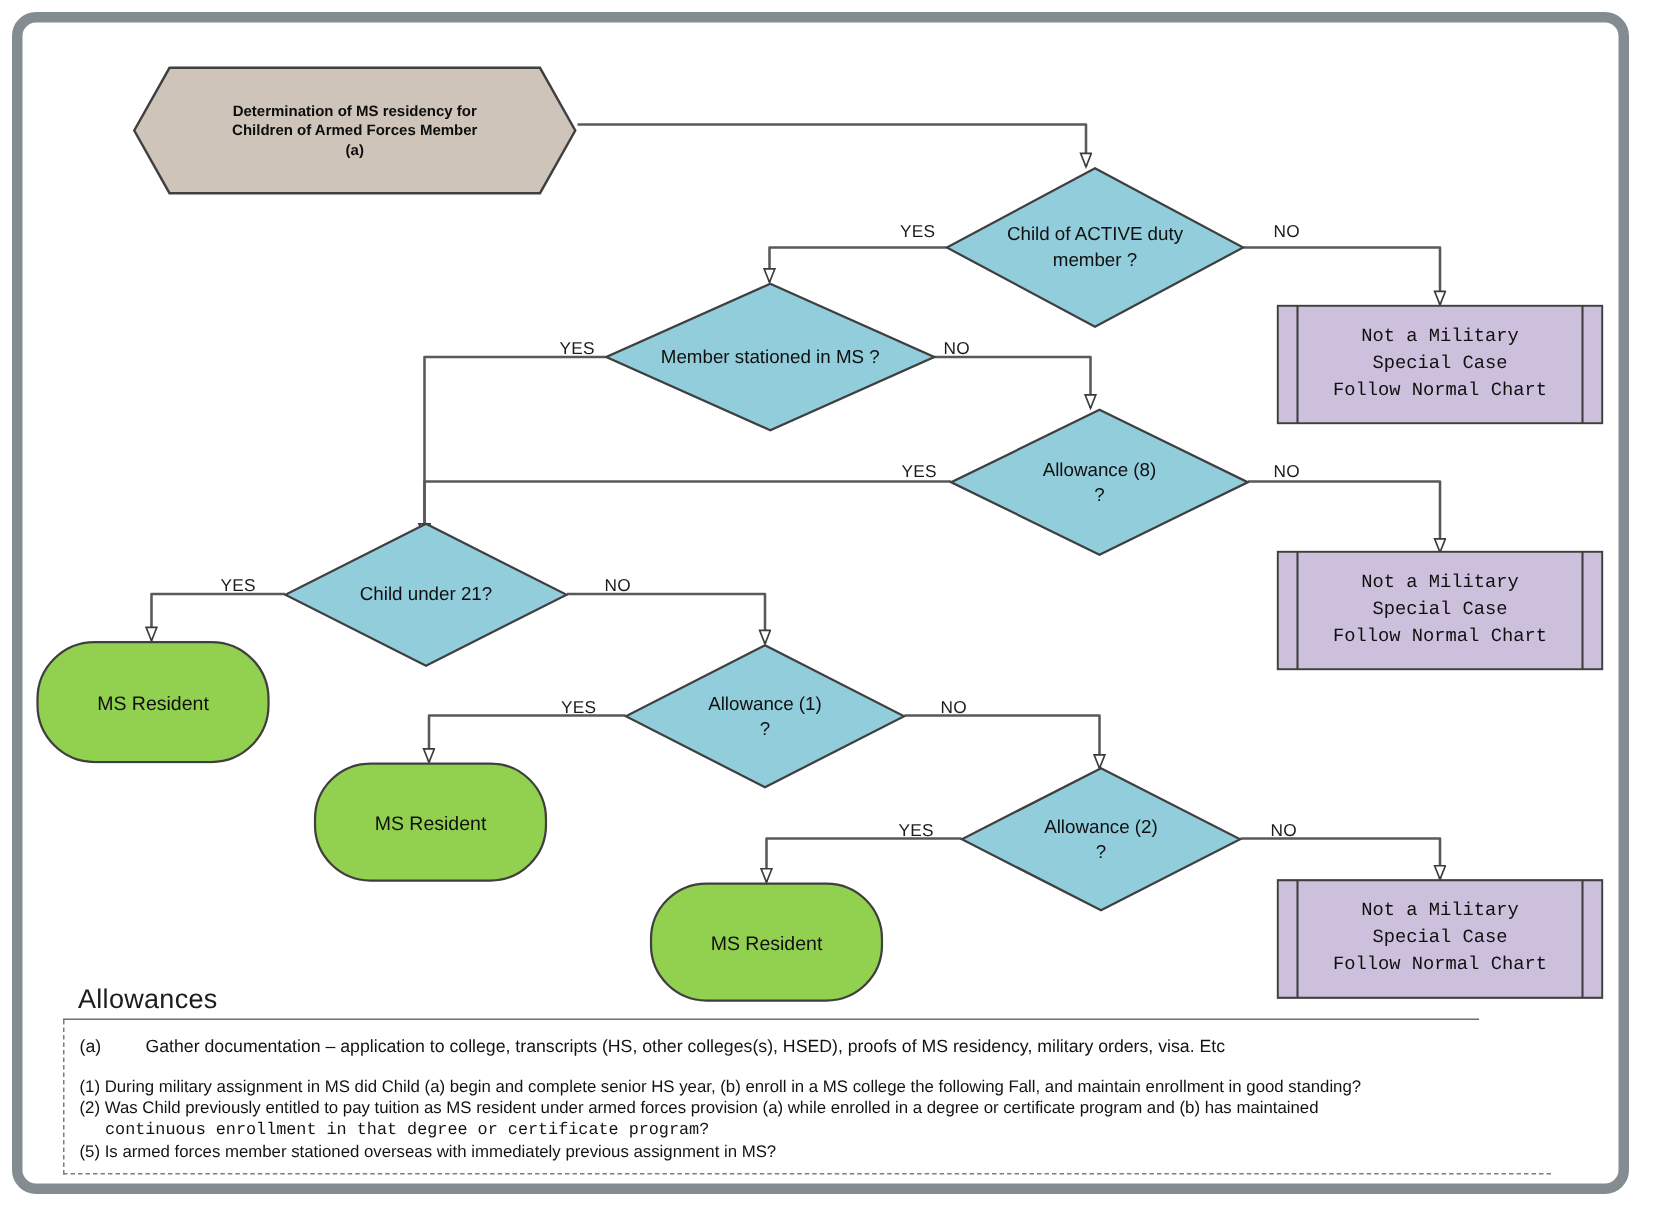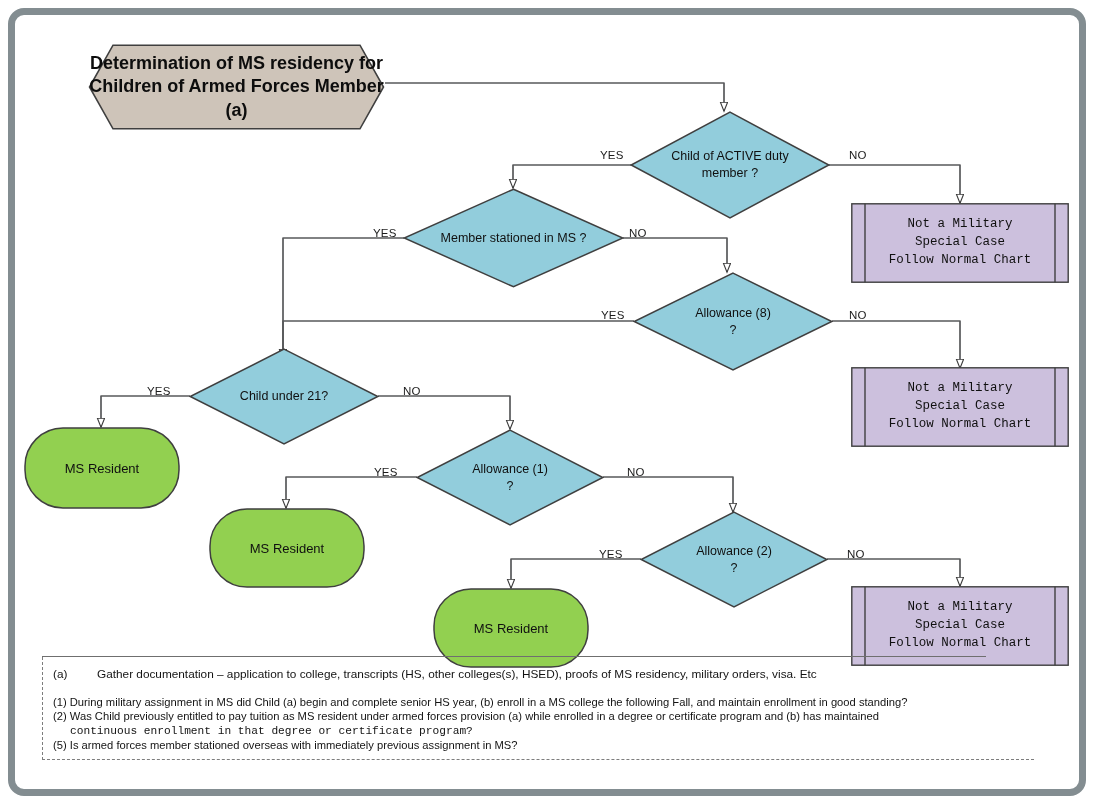--- a/index.html
+++ b/index.html
@@ -29,21 +29,21 @@
   svg.layer{
     position:absolute;left:0;top:0;
     width:1108px;height:812px;
     overflow:visible;
   }
   .hexwrap{position:absolute;}
   .hexwrap svg{position:absolute;left:0;top:0;}
   .hexwrap .label{
     position:absolute;left:0;top:0;width:100%;height:100%;
     display:flex;align-items:center;justify-content:center;
-    font-weight:bold;font-size:18px;color:#0d0d0d;text-align:center;
+    font-weight:bold;font-size:10px;color:#0d0d0d;text-align:center;
     line-height:1.3;
   }
 
   
   .diamond{position:absolute;}
   .diamond svg{position:absolute;left:0;top:0;}
   .diamond .label{
     position:absolute;left:0;top:0;width:100%;height:100%;
     display:flex;align-items:center;justify-content:center;
     font-size:12.5px;color:#101010;text-align:center;line-height:1.35;
@@ -310,20 +310,21 @@
   <div class="elabel" style="left:601px;top:309px;">YES</div>
   <div class="elabel" style="left:849px;top:309px;">NO</div>
   <div class="elabel" style="left:147px;top:385px;">YES</div>
   <div class="elabel" style="left:403px;top:385px;">NO</div>
   <div class="elabel" style="left:374px;top:466px;">YES</div>
   <div class="elabel" style="left:627px;top:466px;">NO</div>
   <div class="elabel" style="left:599px;top:548px;">YES</div>
   <div class="elabel" style="left:847px;top:548px;">NO</div>
 
   <div id="allowances">
+    <div id="allow-head">Allowances</div>
     <div id="allow-rule"></div>
     <div id="allow-body">
       <div class="note-a">
         <span class="mark">(a)</span>
         <span>Gather documentation – application to college, transcripts (HS, other colleges(s), HSED), proofs of MS residency, military orders, visa. Etc</span>
       </div>
       <div class="notes-num">
         <p>(1) During military assignment in MS did Child (a) begin and complete senior HS year, (b) enroll in a MS college the following Fall, and maintain enrollment in good standing?</p>
         <p>(2) Was Child previously entitled to pay tuition as MS resident under armed forces provision (a) while enrolled in a degree or certificate program and (b) has maintained</p>
         <p class="cont">continuous enrollment in that degree or certificate program?</p>

